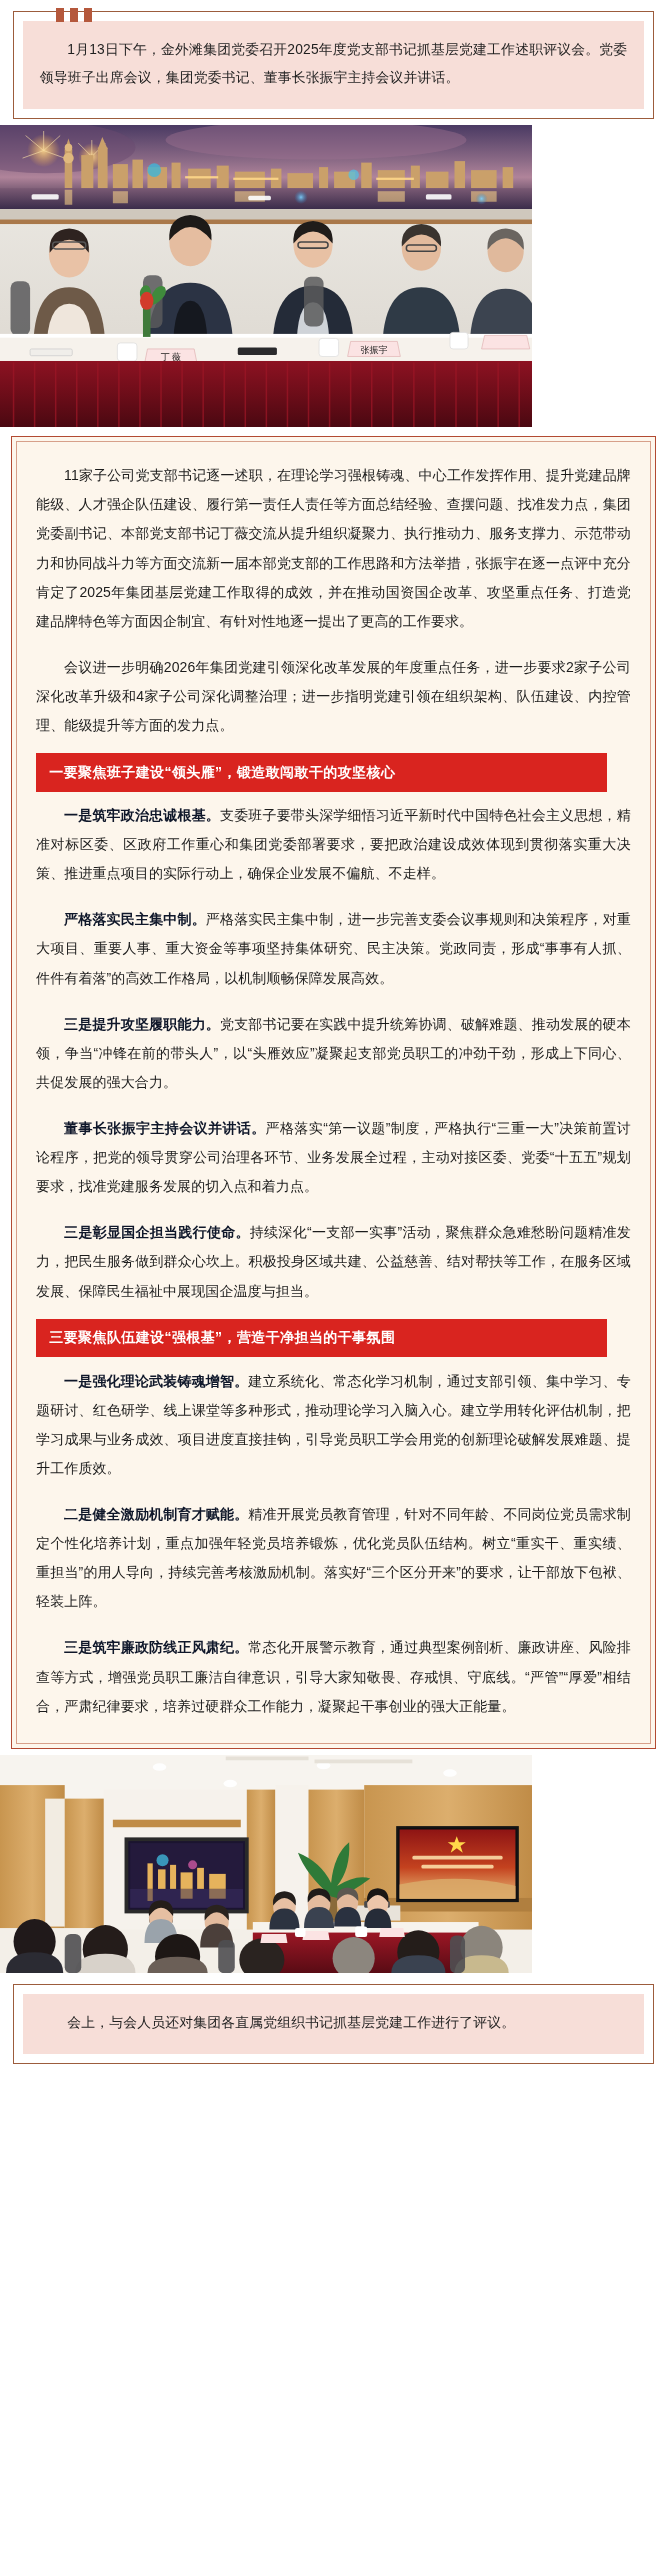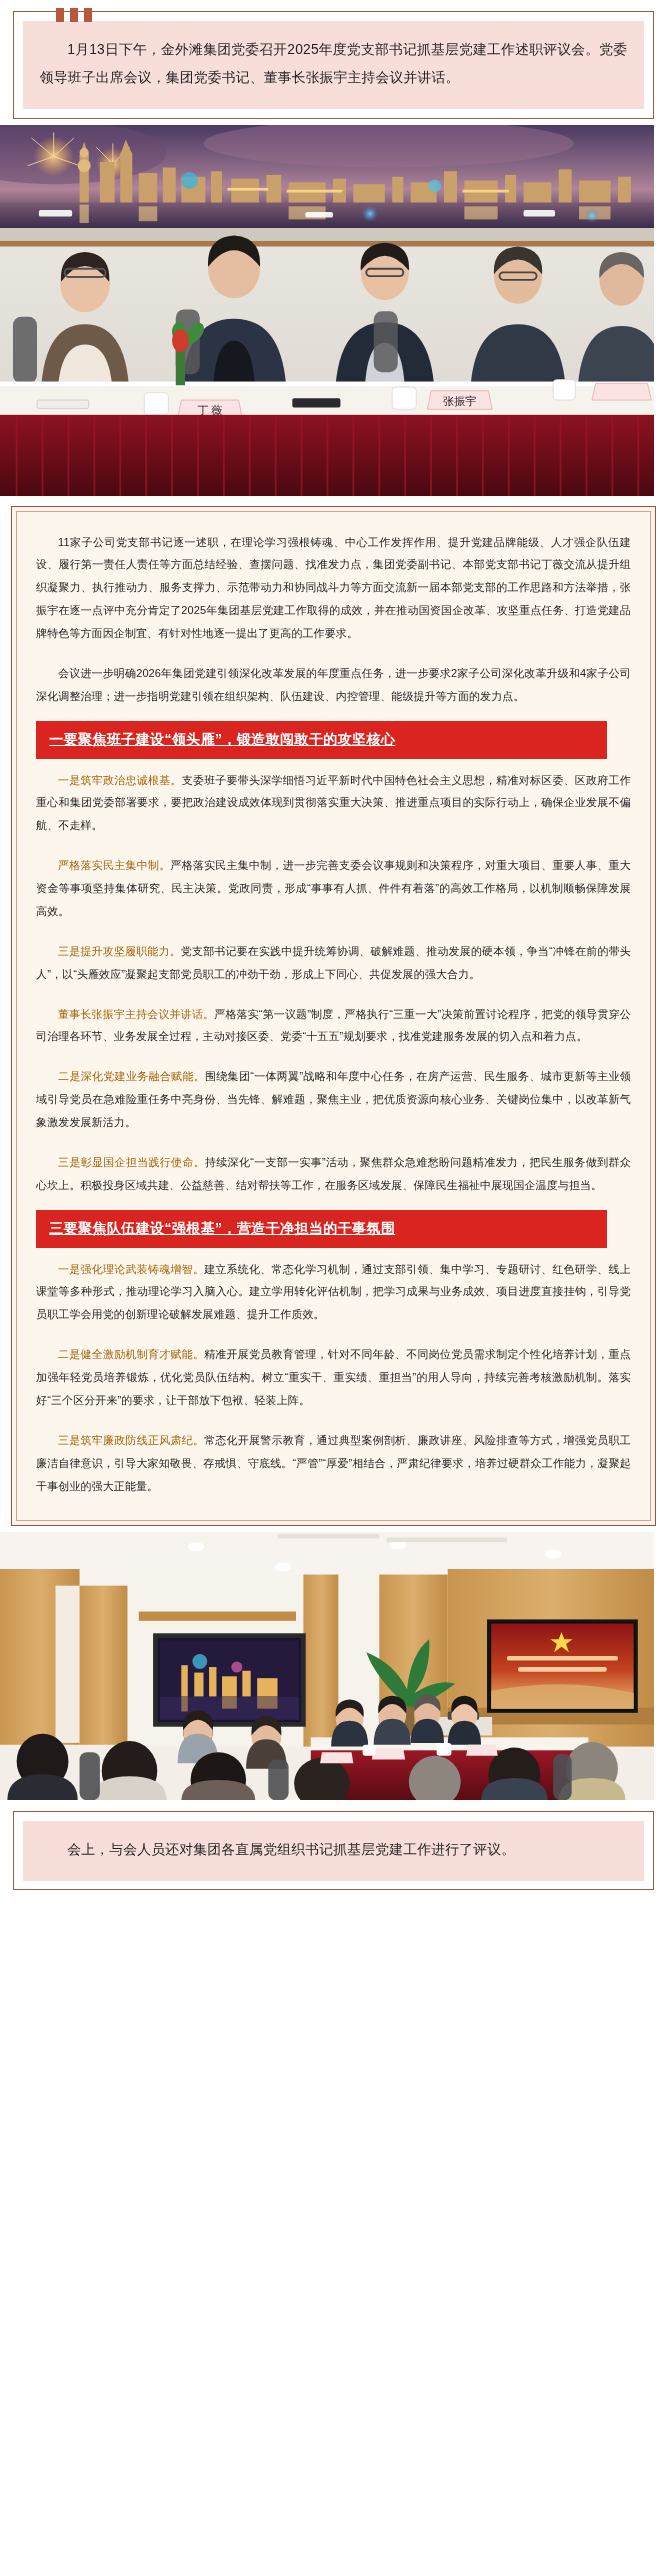--- a/index.html
+++ b/index.html
@@ -38,61 +38,60 @@
   .callout p {
     font-size:13.8px;
     line-height:2.05;
     text-indent:2em;
     text-align:justify;
     color:#1f1f1f;
     letter-spacing:0.2px;
   }
 
   
-  .photo { width:654px; display:block; line-height:0;border-radius:17px; }
+  .photo { width:532px; display:block; line-height:0;border-radius:17px; }
   .photo svg { display:block; width:100%; height:auto; }
   .banner-gap { height:5.7px; background:#fff; }
 
   
   .card-wrap { padding:9.4px 11.3px 0 11.3px; }
   .card {
     border:0.9px solid #b24a32;
     padding:3.8px;
     background:#fdf6ec;
   }
   .card-inner {
     border:0.9px solid #d7a08a;
     background:#fdf6ec;
     padding:19px 19px 22.6px 19px;
   }
   .card-inner p {
-    font-size:11px;
+    font-size:14px;
     line-height:2.08;
     text-indent:2em;
     text-align:justify;
     color:#1c1c1c;
     letter-spacing:0.1px;
   }
   .card-inner p + p { margin-top:17px; }
-  .lead { font-weight:normal; color:#a16207; }
+  .lead { font-weight:bold; color:#0f172a; }
 
   .speaker { text-indent:2em; margin-top:3.8px !important; }
 
   
   .redbar {
     background:#d9241f;
     color:#ffffff;
     font-weight:bold;
     font-size:14px;
     line-height:1.25;
     padding:10.4px 13.2px 10.4px 13.2px;
     margin:13.2px 0 9.4px 0;
     width:96%;
     letter-spacing:0.4px;
-    text-decoration:underline;
   }
 
   
   .footer-wrap { padding:11.3px 13.2px 15px 13.2px; }
 </style>
 </head>
 <body>
 
 <div class="page">
 
@@ -329,23 +328,20 @@
           <span class="lead">严格落实民主集中制。</span><span>严格落实民主集中制，进一步完善支委会议事规则和决策程序，对重大项目、重要人事、重大资金等事项坚持集体研究、民主决策。党政同责，形成“事事有人抓、件件有着落”的高效工作格局，以机制顺畅保障发展高效。</span>
         </p>
         <p>
           <span class="lead">三是提升攻坚履职能力。</span><span>党支部书记要在实践中提升统筹协调、破解难题、推动发展的硬本领，争当“冲锋在前的带头人”，以“头雁效应”凝聚起支部党员职工的冲劲干劲，形成上下同心、共促发展的强大合力。</span>
         </p>
 
         <p>
           <span class="lead">董事长张振宇主持会议并讲话。</span><span>严格落实“第一议题”制度，严格执行“三重一大”决策前置讨论程序，把党的领导贯穿公司治理各环节、业务发展全过程，主动对接区委、党委“十五五”规划要求，找准党建服务发展的切入点和着力点。</span>
         </p>
         <p>
-          <span class="lead">二是深化党建业务融合赋能。</span><span>围绕集团“一体两翼”战略和年度中心任务，在房产运营、民生服务、城市更新等主业领域引导党员在急难险重任务中亮身份、当先锋、解难题，聚焦主业，把优质资源向核心业务、关键岗位集中，以改革新气象激发发展新活力。</span>
-        </p>
-        <p>
           <span class="lead">三是彰显国企担当践行使命。</span><span>持续深化“一支部一实事”活动，聚焦群众急难愁盼问题精准发力，把民生服务做到群众心坎上。积极投身区域共建、公益慈善、结对帮扶等工作，在服务区域发展、保障民生福祉中展现国企温度与担当。</span>
         </p>
 
         <div class="redbar">三要聚焦队伍建设“强根基”，营造干净担当的干事氛围</div>
         <p>
           <span class="lead">一是强化理论武装铸魂增智。</span><span>建立系统化、常态化学习机制，通过支部引领、集中学习、专题研讨、红色研学、线上课堂等多种形式，推动理论学习入脑入心。建立学用转化评估机制，把学习成果与业务成效、项目进度直接挂钩，引导党员职工学会用党的创新理论破解发展难题、提升工作质效。</span>
         </p>
         <p>
           <span class="lead">二是健全激励机制育才赋能。</span><span>精准开展党员教育管理，针对不同年龄、不同岗位党员需求制定个性化培养计划，重点加强年轻党员培养锻炼，优化党员队伍结构。树立“重实干、重实绩、重担当”的用人导向，持续完善考核激励机制。落实好“三个区分开来”的要求，让干部放下包袱、轻装上阵。</span>
         </p>

